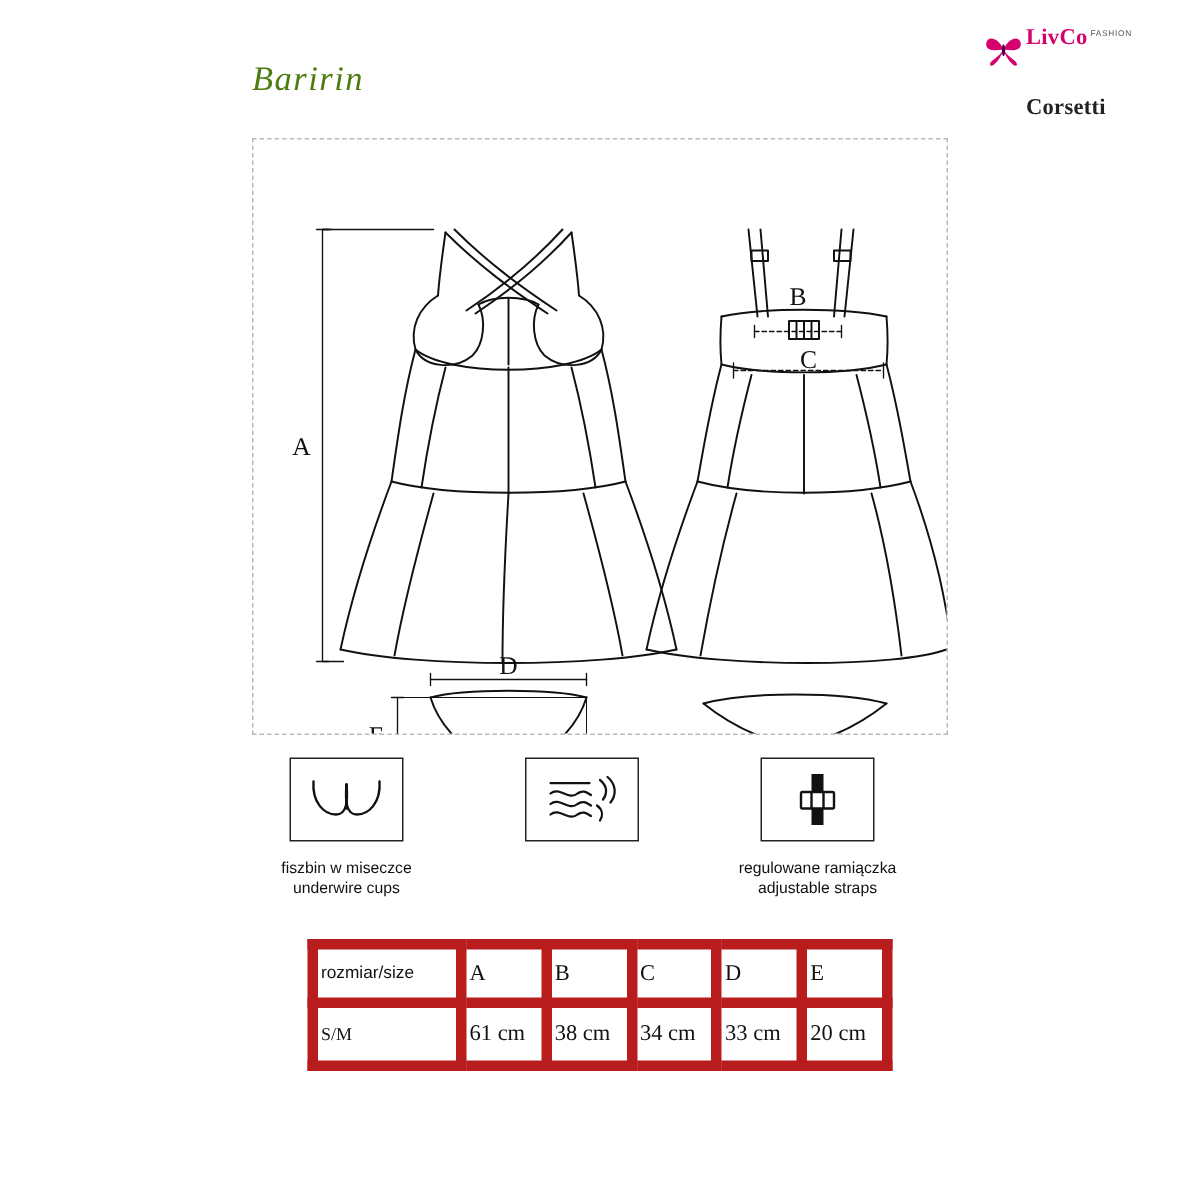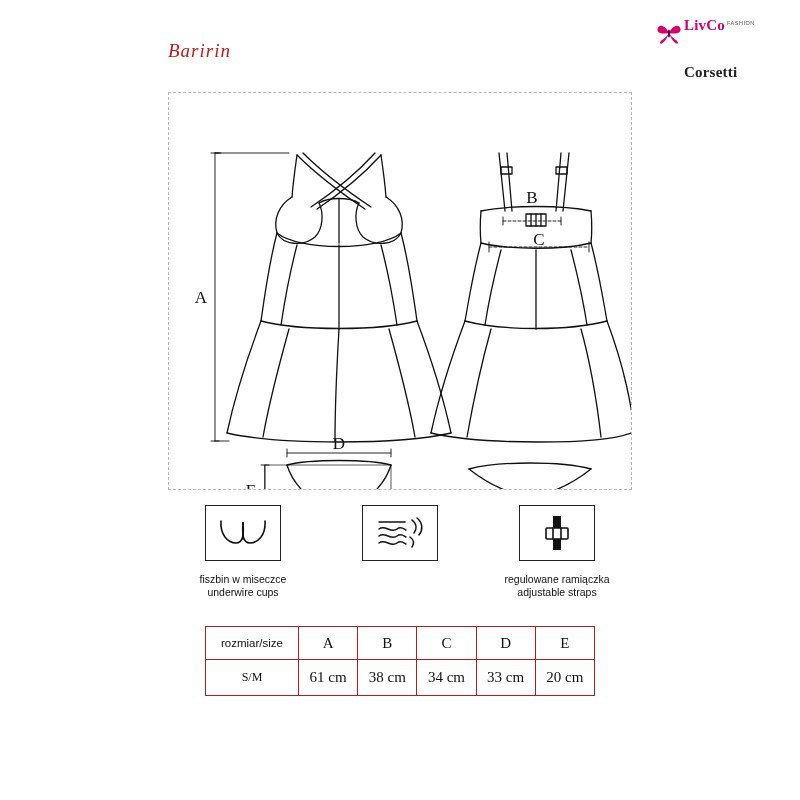--- a/index.html
+++ b/index.html
@@ -65,43 +65,43 @@
     margin-top: 32px;
   }
 
   
   .title {
     position: absolute;
     left: 168px;
     top: 40px;
     font-family: "Liberation Serif", serif;
     font-style: italic;
-    font-size: 19px;
-    color: #b91c1c;
+    font-size: 23px;
+    color: #4d7c0f;
     letter-spacing: 1px;
   }
 
   
   .drawing-frame {
     position: absolute;
     left: 168px;
     top: 92px;
     width: 464px;
     height: 398px;
     border: 1px dashed #b9b9b9;
     box-sizing: border-box;
   }
   .drawing-frame svg {
     display: block;
   }
 
   
   .features {
     position: absolute;
-    left: 168px;
+    left: 156px;
     top: 505px;
     width: 464px;
     display: flex;
     justify-content: space-between;
   }
   .feature {
     width: 150px;
     text-align: center;
   }
   .feature-box {
@@ -123,22 +123,22 @@
 
   
   .size-table {
     position: absolute;
     left: 205px;
     top: 626px;
     border-collapse: collapse;
     width: 390px;
   }
   .size-table th, .size-table td {
-    border: 1px solid #b91c1c;
-    text-align: center;
+    border: 7px solid #b91c1c;
+    text-align: left;
     font-weight: normal;
     color: #111;
   }
   .size-table thead th {
     font-size: 12px;
     padding: 5px 2px;
     height: 22px;
   }
   .size-table thead th.corner {
     font-size: 11.5px;

